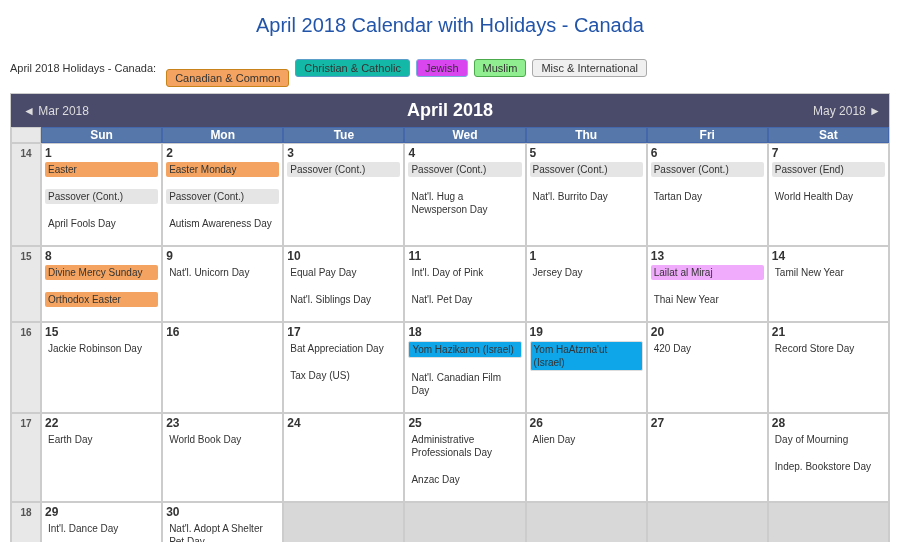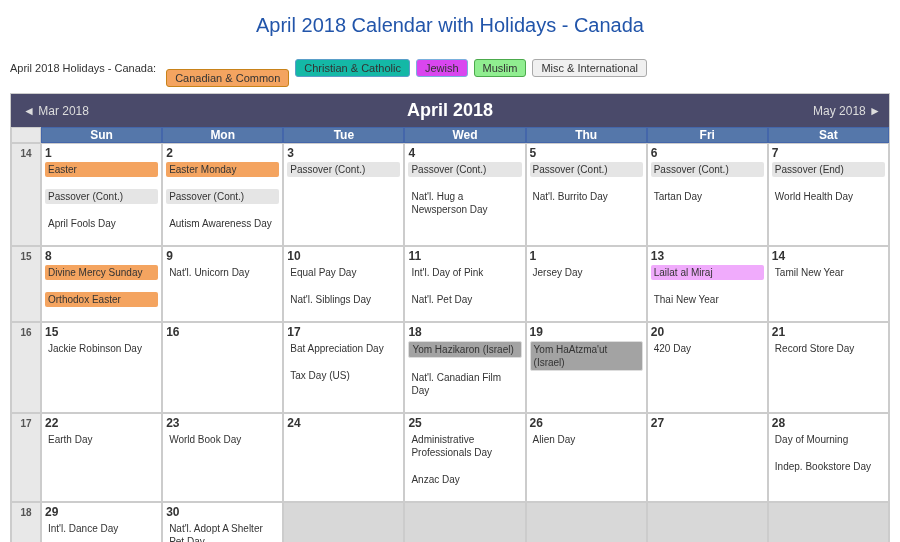--- a/index.html
+++ b/index.html
@@ -119,21 +119,21 @@
     }
     .event {
       border-radius: 2px;
       padding: 1px 3px;
       margin-bottom: 12px;
       font-size: 10px;
       line-height: 1.3;
     }
     .ev-orange { background: #f4a460; color: #333; }
     .ev-blue { background: #e5e5e5; color: #333; }
-    .ev-yellow { background: #a3a3a3; color: #333; border: 1px solid #ddd; }
+    .ev-yellow { background: #0ea5e9; color: #333; border: 1px solid #ddd; }
     .ev-plain { color: #333; }
     .ev-teal { background: #f0abfc; color: #333; }
 
     .courtesy-bar {
       text-align: center;
       padding: 8px;
       font-size: 12px;
       color: #555;
       border-top: 1px solid #ccc;
       margin: 0 10px;

